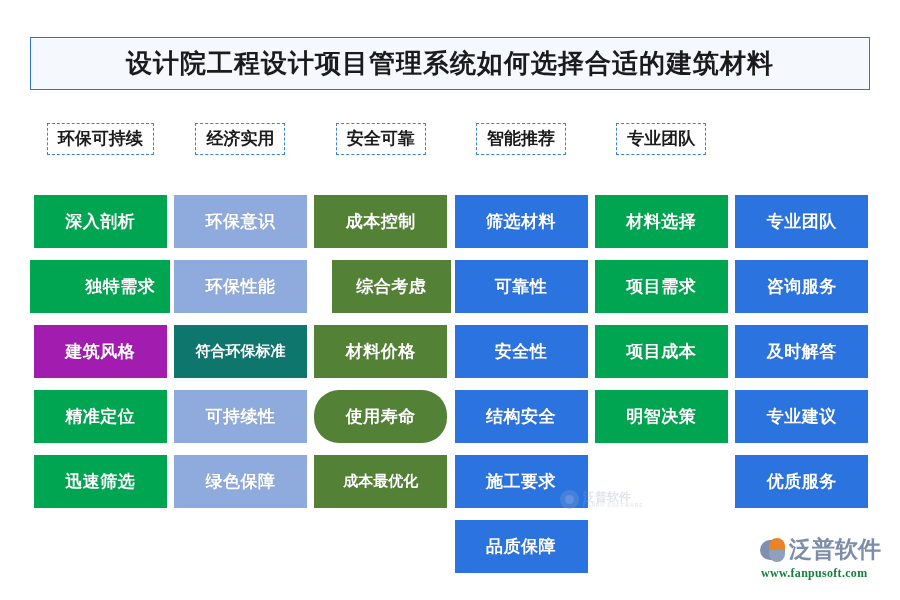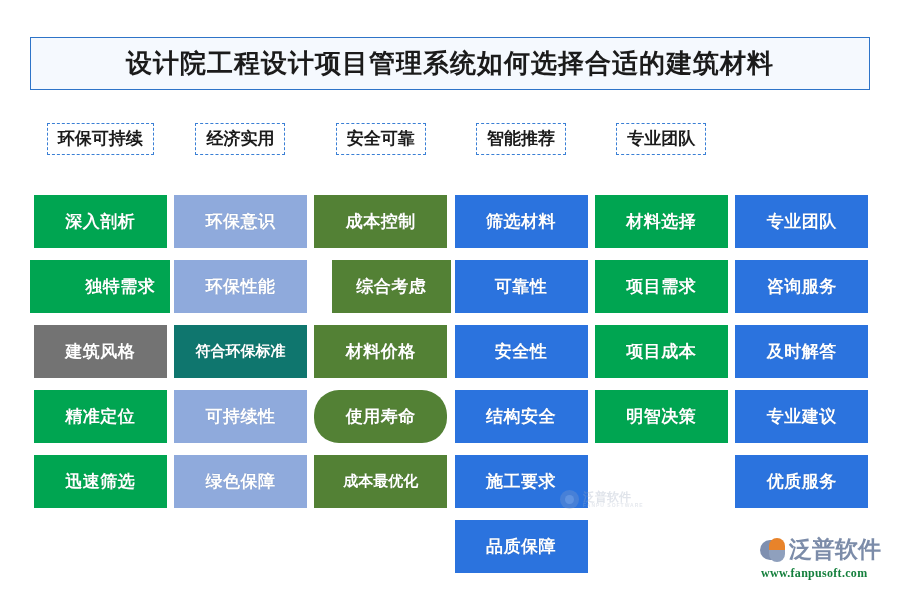--- a/index.html
+++ b/index.html
@@ -231,21 +231,21 @@
 
 <div id="grid">
     <div class="grid-col">
       <div class="cell-slot">
         <div class="cell" style="background: rgb(0, 165, 81);">深入剖析</div>
       </div>
       <div class="cell-slot">
         <div class="cell" style="background: rgb(0, 165, 81); padding-left: 40px;">独特需求</div>
       </div>
       <div class="cell-slot">
-        <div class="cell" style="background: #737373;">建筑风格</div>
+        <div class="cell" style="background: #a21caf;">建筑风格</div>
       </div>
       <div class="cell-slot">
         <div class="cell" style="background: rgb(0, 165, 81);">精准定位</div>
       </div>
       <div class="cell-slot">
         <div class="cell" style="background: rgb(0, 165, 81);">迅速筛选</div>
       </div>
       <div class="cell-slot empty"></div>
     </div>
     <div class="grid-col">

